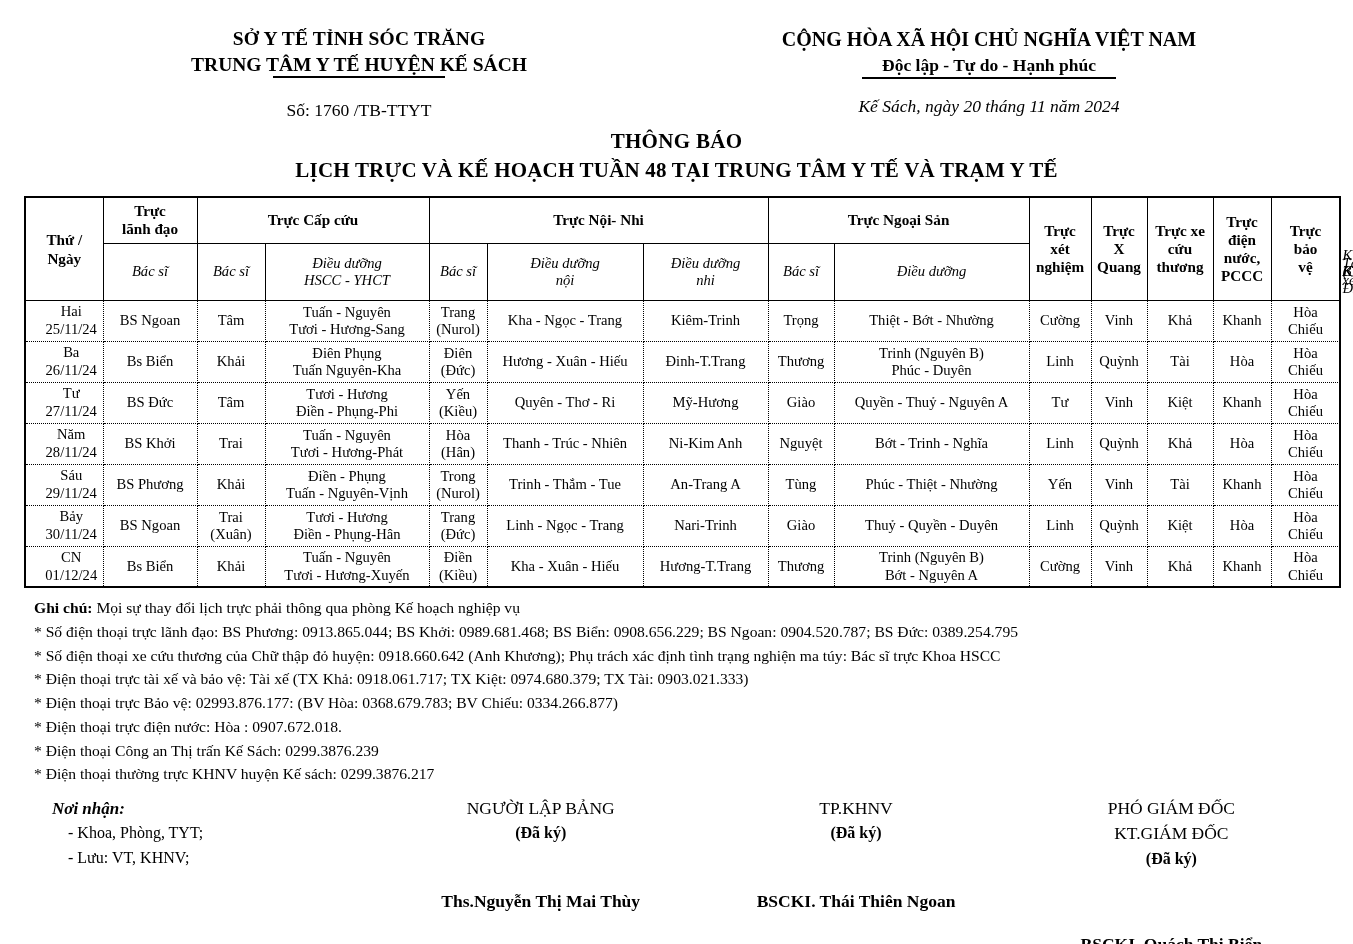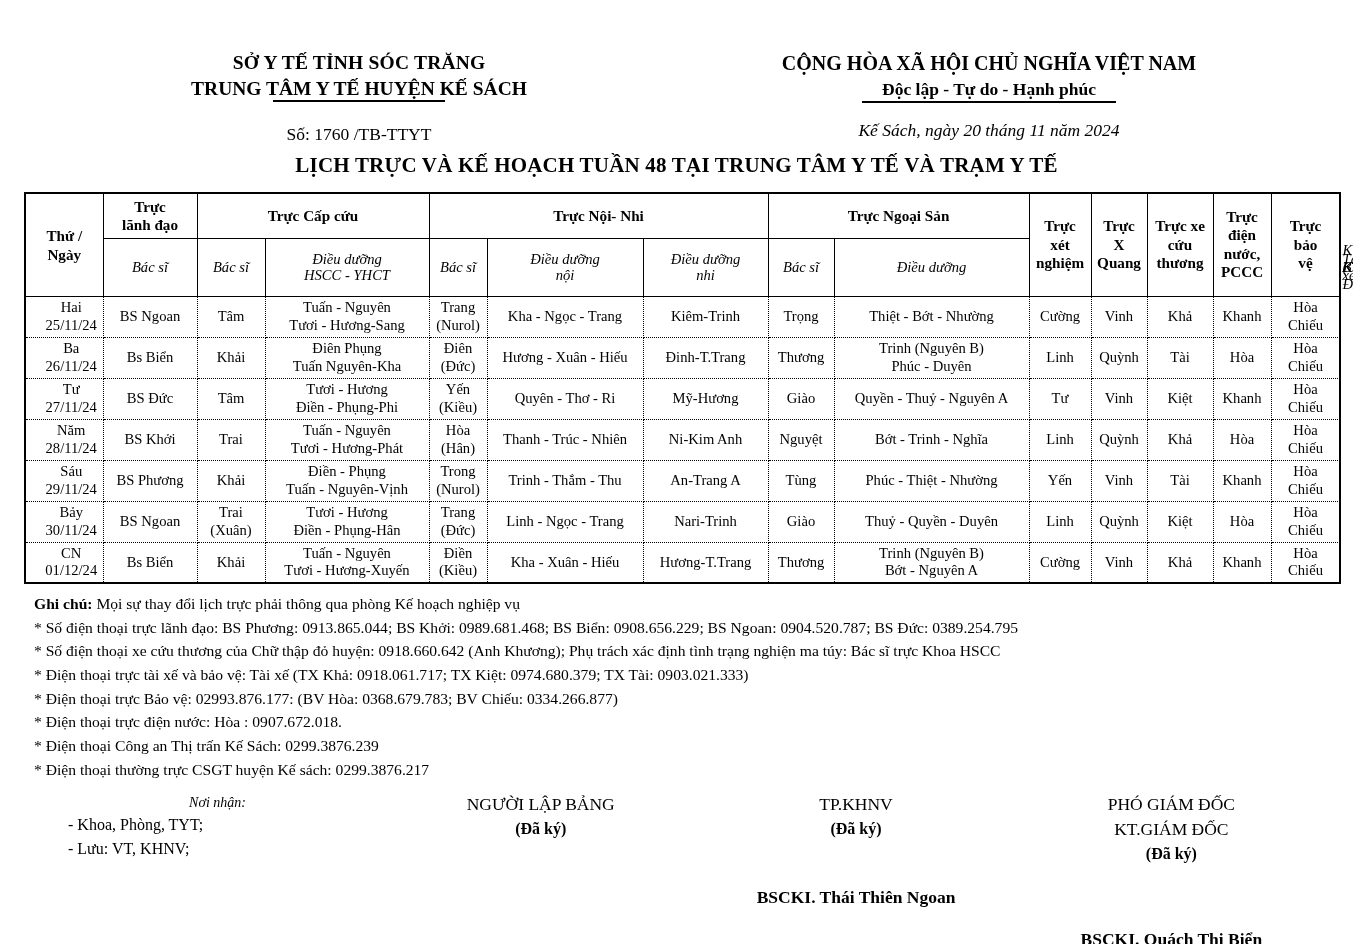--- a/index.html
+++ b/index.html
@@ -18,21 +18,20 @@
 
   
   .doc-header {
     display: flex;
     width: 100%;
     padding: 26px 24px 0 24px;
   }
   .hdr-left, .hdr-right {
     flex: 1 1 0;
     text-align: center;
-    margin-top: 24px;
   }
   .hdr-left { padding-left: 20px; }
   .hdr-right { padding-right: 25px; }
 
   .org-line1 {
     font-weight: bold;
     font-size: 19.5px;
     letter-spacing: .2px;
     line-height: 1.35;
   }
@@ -177,25 +176,24 @@
   .sign-col {
     flex: 1 1 0;
     text-align: center;
   }
   .sign-col.recv {
     text-align: left;
     flex: 1.05 1 0;
     padding-left: 18px;
   }
   .recv-title {
-    font-weight: normal;
+    font-weight: bold;
     font-style: italic;
-    font-size: 14px;
+    font-size: 17px;
     line-height: 1.5;
-    text-align: center;
   }
   .recv-item {
     font-size: 16px;
     line-height: 1.55;
     padding-left: 16px;
   }
   .sign-title {
     font-weight: normal;
     font-size: 17.5px;
     line-height: 1.45;
@@ -230,20 +228,21 @@
     <div class="nation-line1">CỘNG HÒA XÃ HỘI CHỦ NGHĨA VIỆT NAM</div>
     <div class="nation-line2">
       <span>Độc lập - Tự do - Hạnh phúc</span>
       <span class="underline-seg"></span>
     </div>
     <div class="place-date">Kế Sách, ngày  20 tháng  11 năm 2024</div>
   </div>
 </div>
 
 <div class="doc-title-wrap">
+  <div class="doc-title">THÔNG BÁO</div>
   <div class="doc-subtitle">LỊCH TRỰC VÀ KẾ HOẠCH TUẦN 48 TẠI TRUNG TÂM Y TẾ VÀ TRẠM Y TẾ</div>
 </div>
 
 <div class="table-wrap">
   <table class="schedule outer-border">
     <colgroup>
       <col style="width:78px">
       <col style="width:94px">
       <col style="width:68px">
       <col style="width:164px">
@@ -388,21 +387,21 @@
         </tr>
         <tr>
           <td class="twoline daycell">Sáu
 29/11/24</td>
           <td class="twoline">BS Phương</td>
           <td class="twoline">Khải</td>
           <td class="twoline">Điền - Phụng
 Tuấn - Nguyên-Vịnh</td>
           <td class="twoline">Trong
 (Nurol)</td>
-          <td class="twoline">Trinh - Thắm - Thu</td>
+          <td class="twoline">Trinh - Thắm - Tue</td>
           <td class="twoline">An-Trang A</td>
           <td class="twoline">Tùng</td>
           <td class="twoline">Phúc - Thiệt - Nhường</td>
           <td class="twoline">Yến</td>
           <td class="twoline">Vinh</td>
           <td class="twoline">Tài</td>
           <td class="twoline">Khanh</td>
           <td class="twoline">Hòa
 Chiếu</td>
         </tr>
@@ -456,33 +455,34 @@
   <div class="note-line">
     <span class="lbl">Ghi chú:</span><span> Mọi sự thay đổi lịch trực phải thông qua phòng Kế hoạch nghiệp vụ</span>
   </div>
   <div id="note-lines">
       <div class="note-line">* Số điện thoại trực lãnh đạo: BS Phương: 0913.865.044; BS Khởi:  0989.681.468; BS Biển: 0908.656.229; BS Ngoan: 0904.520.787; BS Đức: 0389.254.795</div>
       <div class="note-line">* Số điện thoại xe cứu thương của Chữ thập đỏ huyện: 0918.660.642 (Anh Khương); Phụ trách xác định tình trạng nghiện ma túy: Bác sĩ trực Khoa HSCC</div>
       <div class="note-line">* Điện thoại trực tài xế và bảo vệ: Tài  xế (TX  Khả: 0918.061.717;  TX Kiệt: 0974.680.379; TX Tài: 0903.021.333)</div>
       <div class="note-line">* Điện thoại trực Bảo vệ: 02993.876.177: (BV Hòa: 0368.679.783; BV Chiếu: 0334.266.877)</div>
       <div class="note-line">* Điện thoại trực điện nước: Hòa : 0907.672.018.</div>
       <div class="note-line">* Điện thoại Công an Thị trấn Kế Sách: 0299.3876.239</div>
-      <div class="note-line">* Điện thoại thường trực CSGT huyện Kế sách: 0299.3876.217</div>
+      <div class="note-line">* Điện thoại thường trực KHNV huyện Kế sách: 0299.3876.217</div>
     </div>
 </div>
 
 <div class="sign-area">
   <div class="sign-col recv">
     <div class="recv-title">Nơi nhận:</div>
     <div class="recv-item">- Khoa, Phòng, TYT;</div>
     <div class="recv-item">- Lưu: VT, KHNV;</div>
   </div>
   <div class="sign-col">
     <div class="sign-title">NGƯỜI LẬP BẢNG</div>
     <div class="sign-sub">(Đã ký)</div>
+    <div class="sign-name shift1">Ths.Nguyễn Thị Mai Thùy</div>
   </div>
   <div class="sign-col">
     <div class="sign-title">TP.KHNV</div>
     <div class="sign-sub">(Đã ký)</div>
     <div class="sign-name shift2">BSCKI. Thái Thiên Ngoan</div>
   </div>
   <div class="sign-col">
     <div class="sign-title">PHÓ GIÁM ĐỐC</div>
     <div class="sign-title">KT.GIÁM ĐỐC</div>
     <div class="sign-sub">(Đã ký)</div>

